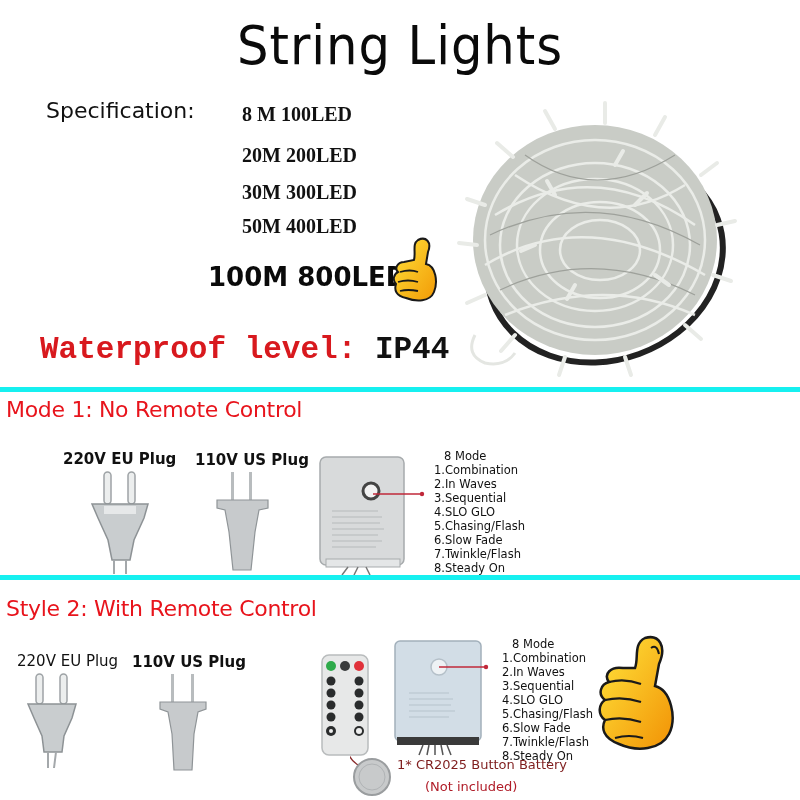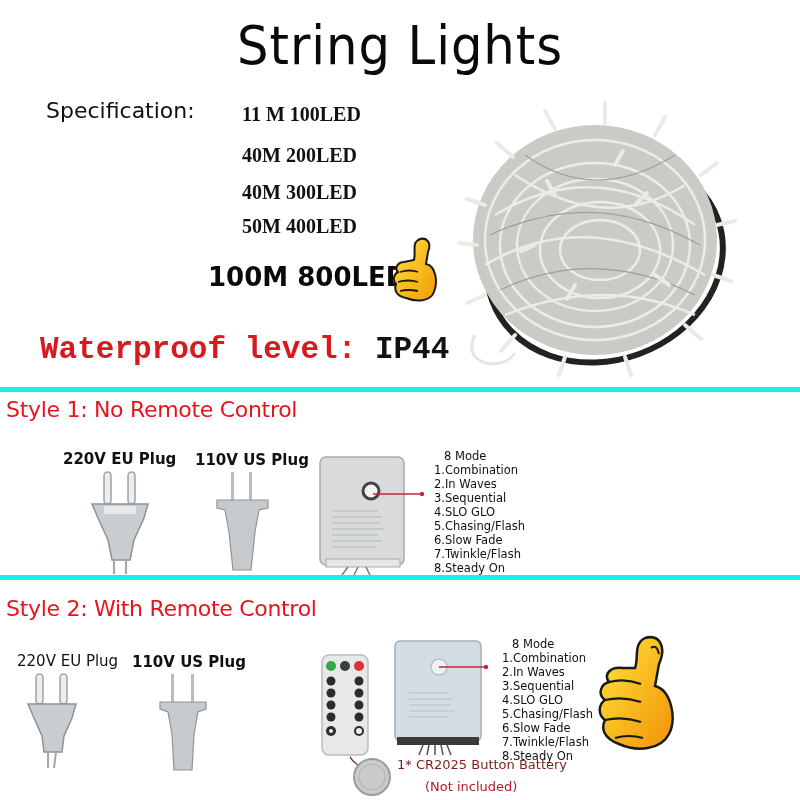--- a/index.html
+++ b/index.html
@@ -32,23 +32,23 @@
     .battery { font-size: 13px; color: #7f1d1d; }
     .not-included { font-size: 13px; color: #b01c28; }
     svg { display: block; }
   </style>
 </head>
 <body>
 
 <div class="abs title">String Lights</div>
 
 <div class="abs spec-label">Specification:</div>
-<div class="abs spec-item" style="left:242px; top:103px;">11 M 100LED</div>
-<div class="abs spec-item" style="left:242px; top:144px;">40M 200LED</div>
-<div class="abs spec-item" style="left:242px; top:181px;">40M 300LED</div>
+<div class="abs spec-item" style="left:242px; top:103px;">8 M 100LED</div>
+<div class="abs spec-item" style="left:242px; top:144px;">20M 200LED</div>
+<div class="abs spec-item" style="left:242px; top:181px;">30M 300LED</div>
 <div class="abs spec-item" style="left:242px; top:215px;">50M 400LED</div>
 <div class="abs spec-big" style="left:208px; top:262px;">100M 800LED</div>
 
 <div class="abs" style="left:390px; top:236px;">
   <svg width="58" height="68" viewBox="0 0 58 68">
     <defs>
       <linearGradient id="tg1" x1="0" y1="0" x2="1" y2="1">
         <stop offset="0" stop-color="#ffe23a"></stop>
           <stop offset="1" stop-color="#f29a06"></stop>
       </linearGradient>
@@ -104,21 +104,21 @@
   </svg>
 </div>
 
 <div class="abs waterproof">
   <span class="wp-label">Waterproof level:</span>
   <span class="wp-val">IP44</span>
 </div>
 
 <div class="abs divider" style="top:387px;"></div>
 
-<div class="abs section-title" style="top:397px;">Style 1: No Remote Control</div>
+<div class="abs section-title" style="top:397px;">Mode 1: No Remote Control</div>
 <div class="abs plug-label" style="left:63px; top:450px;">220V EU Plug</div>
 <div class="abs plug-label" style="left:195px; top:451px;">110V US Plug</div>
 
 <div class="abs" style="left:90px; top:470px;">
   <svg width="60" height="105" viewBox="0 0 60 105">
     <rect x="14" y="2" width="7" height="32" rx="3.5" fill="#eceeee" stroke="#9ea3a6" stroke-width="1.5"></rect>
     <rect x="38" y="2" width="7" height="32" rx="3.5" fill="#eceeee" stroke="#9ea3a6" stroke-width="1.5"></rect>
     <path d="M2 34 L58 34 L54 48 L44 70 L40 90 L22 90 L18 70 L8 48 Z" fill="#c9cdcf" stroke="#8d9295" stroke-width="1.5"></path>
     <rect x="14" y="36" width="32" height="8" fill="#e6e8e9"></rect>
     <path d="M24 90 L24 104 M36 90 L36 104" stroke="#a4a8ab" stroke-width="2"></path>

